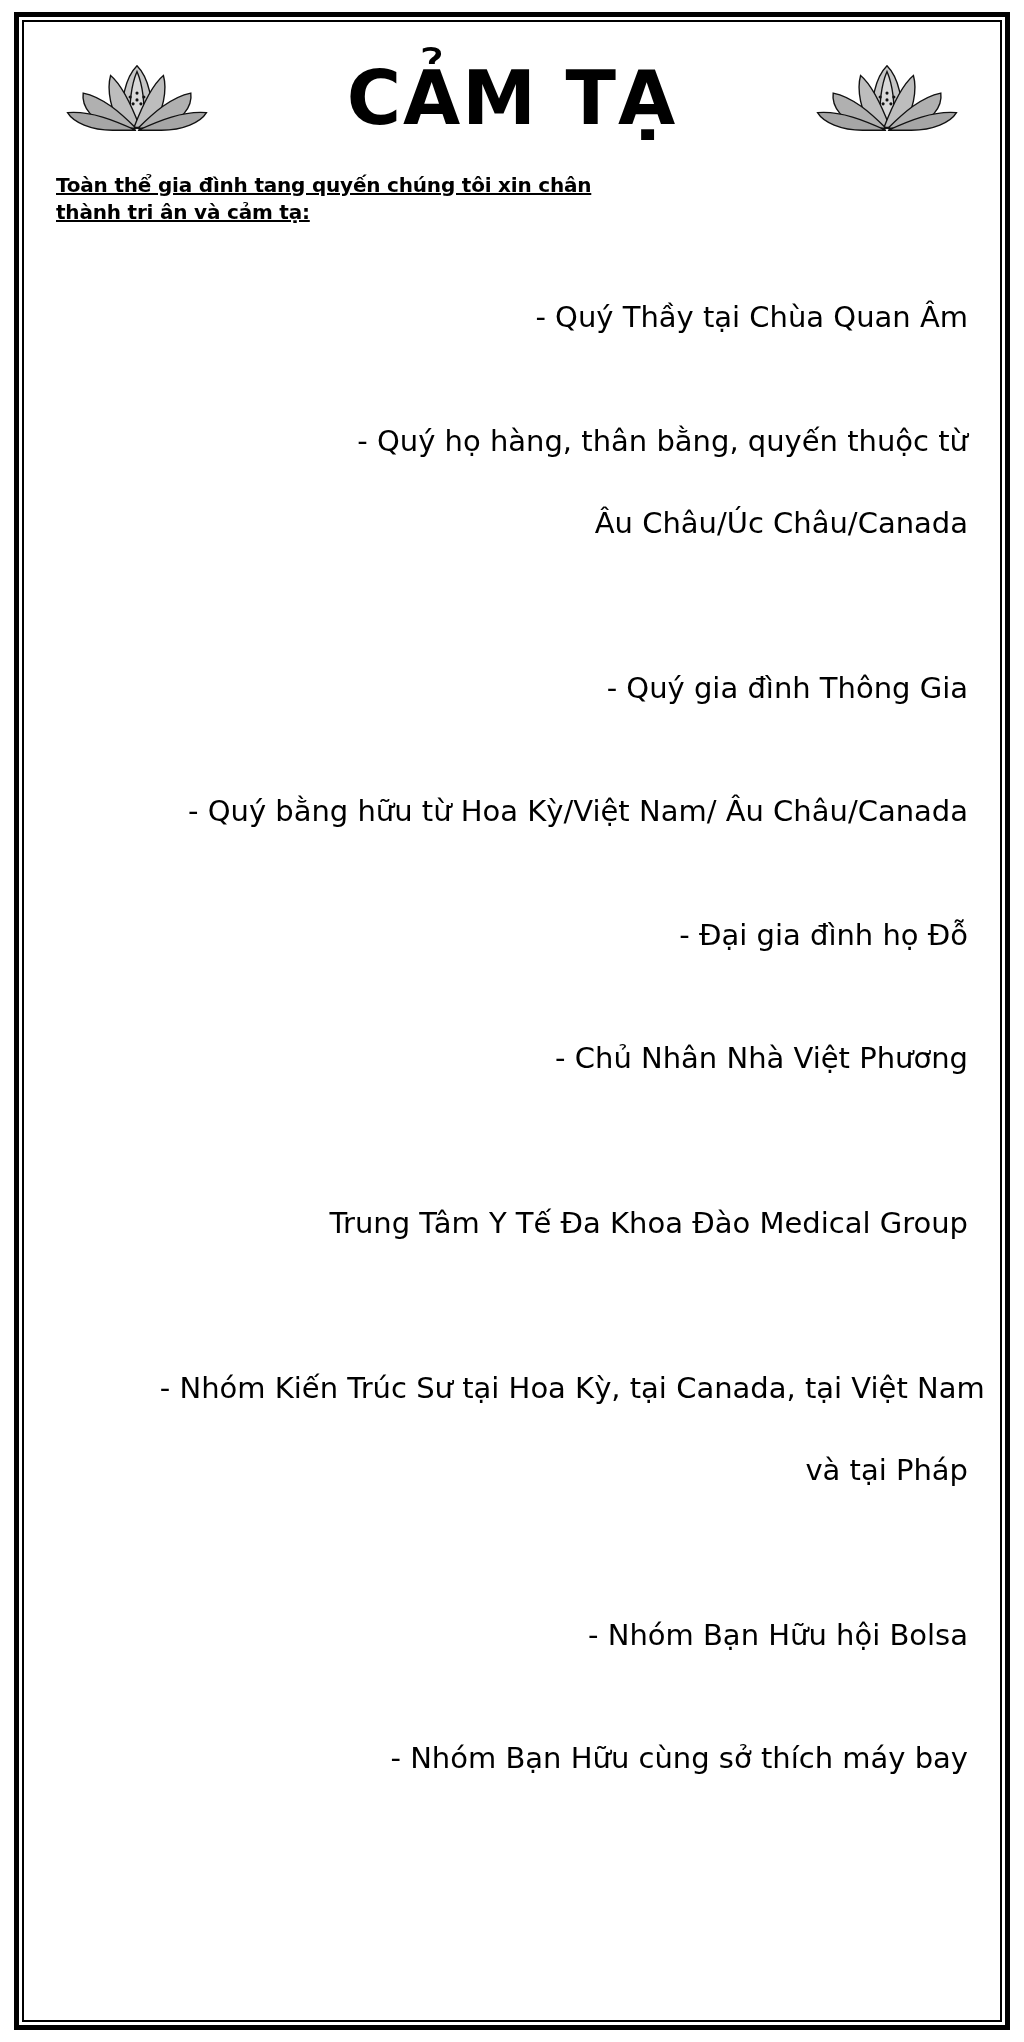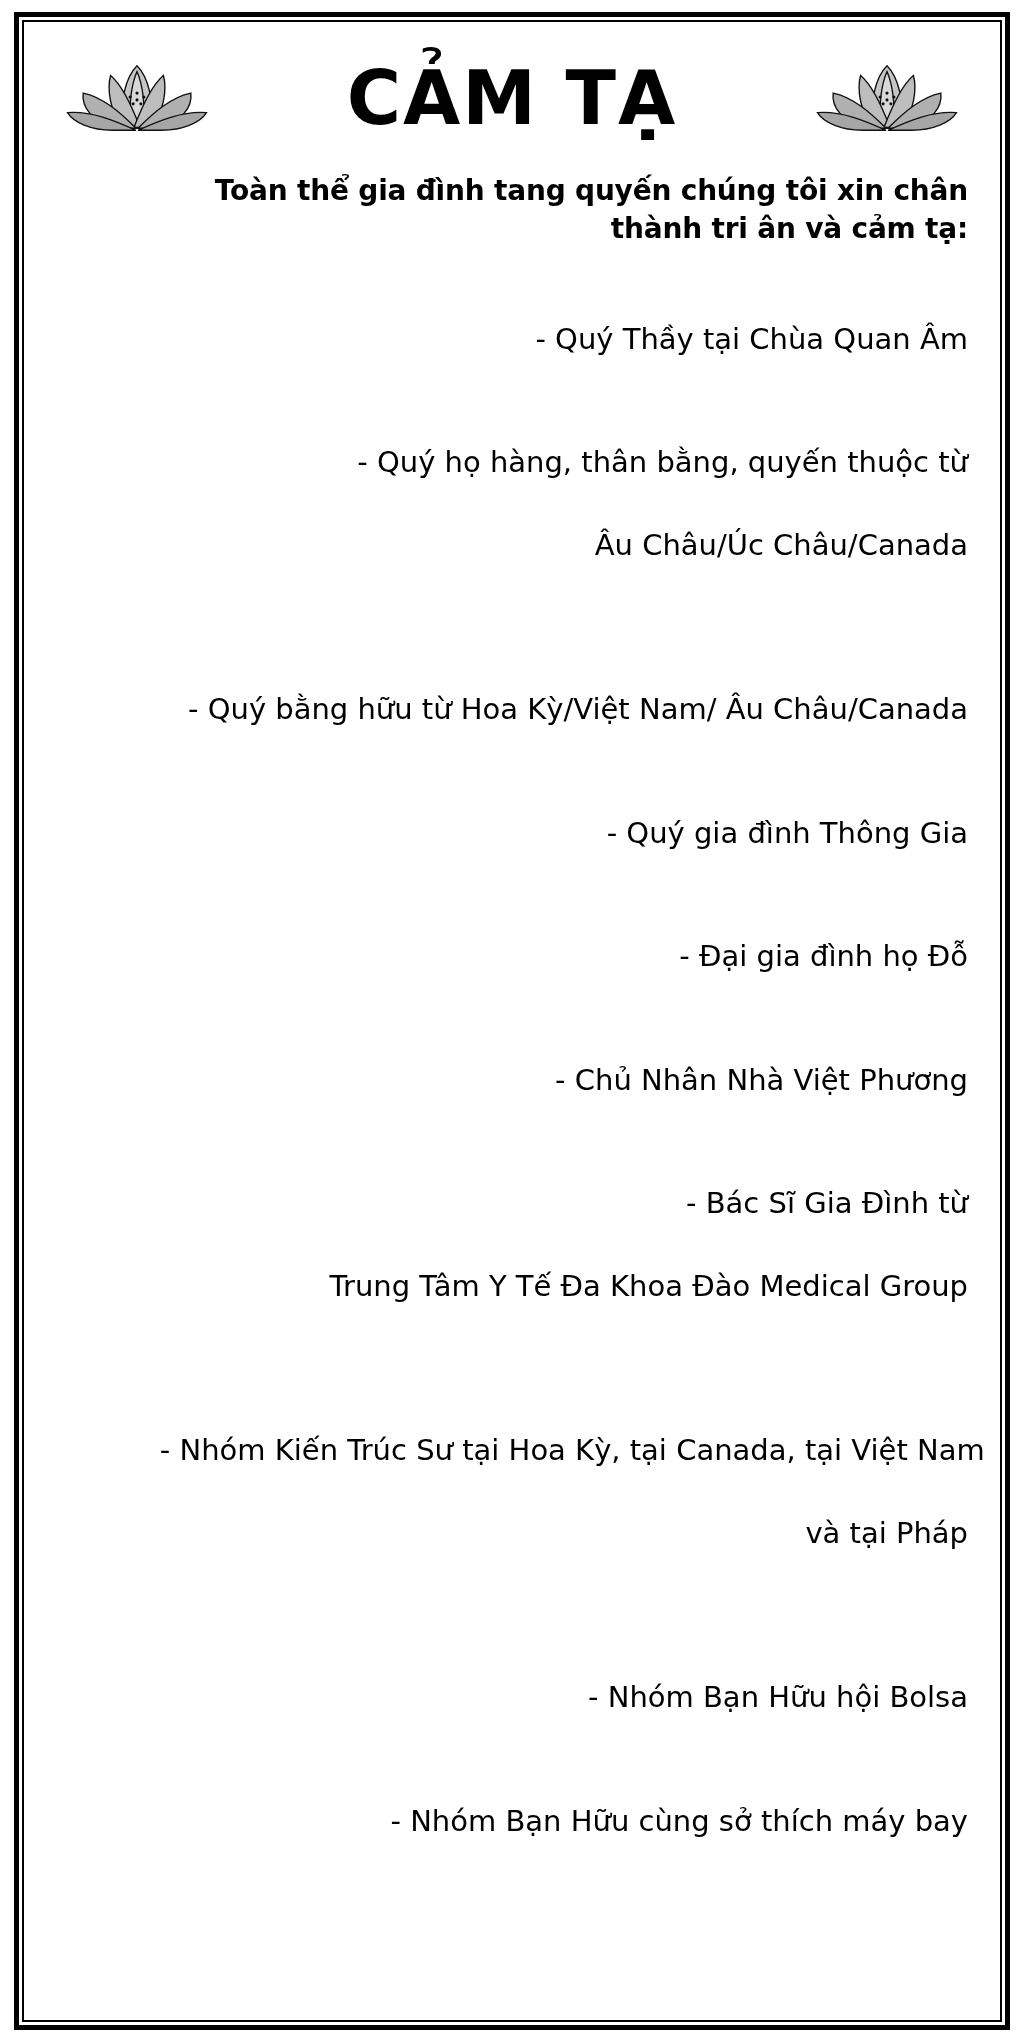--- a/index.html
+++ b/index.html
@@ -80,25 +80,26 @@
     font-size: 74px;
     letter-spacing: 2px;
     line-height: 1;
     text-align: center;
     margin-top: 6px;
   }
 
   
   .intro {
     margin-top: 18px;
-    text-align: right;
+    text-align: left;
     font-weight: bold;
-    font-size: 28px;
+    font-size: 20px;
     line-height: 1.35;
     letter-spacing: -0.2px;
+    text-decoration: underline;
   }
 
   
   .thanks-list {
     margin-top: 30px;
     padding-left: 30px;
     font-size: 29px;
     line-height: 1.42;
     font-weight: 400;
   }
@@ -171,33 +172,32 @@
 
     <div class="thanks-list">
       <div class="thanks-item">
         <span>- Quý Thầy tại Chùa Quan Âm</span>
       </div>
       <div class="thanks-item">
         <span>- Quý họ hàng, thân bằng, quyến thuộc từ</span>
         <span class="cont">Âu Châu/Úc Châu/Canada</span>
       </div>
       <div class="thanks-item">
+        <span>- Quý gia đình Thông Gia</span>
+      </div>
+      <div class="thanks-item">
         <span>- Quý bằng hữu từ Hoa Kỳ/Việt Nam/ Âu Châu/Canada</span>
       </div>
       <div class="thanks-item">
-        <span>- Quý gia đình Thông Gia</span>
-      </div>
-      <div class="thanks-item">
         <span>- Đại gia đình họ Đỗ</span>
       </div>
       <div class="thanks-item">
         <span>- Chủ Nhân Nhà Việt Phương</span>
       </div>
       <div class="thanks-item">
-        <span>- Bác Sĩ Gia Đình từ</span>
         <span class="cont">Trung Tâm Y Tế Đa Khoa Đào Medical Group</span>
       </div>
       <div class="thanks-item">
         <span>- Nhóm Kiến Trúc Sư tại Hoa Kỳ, tại Canada, tại Việt Nam</span>
         <span class="cont">và tại Pháp</span>
       </div>
       <div class="thanks-item">
         <span>- Nhóm Bạn Hữu hội Bolsa</span>
       </div>
       <div class="thanks-item">

